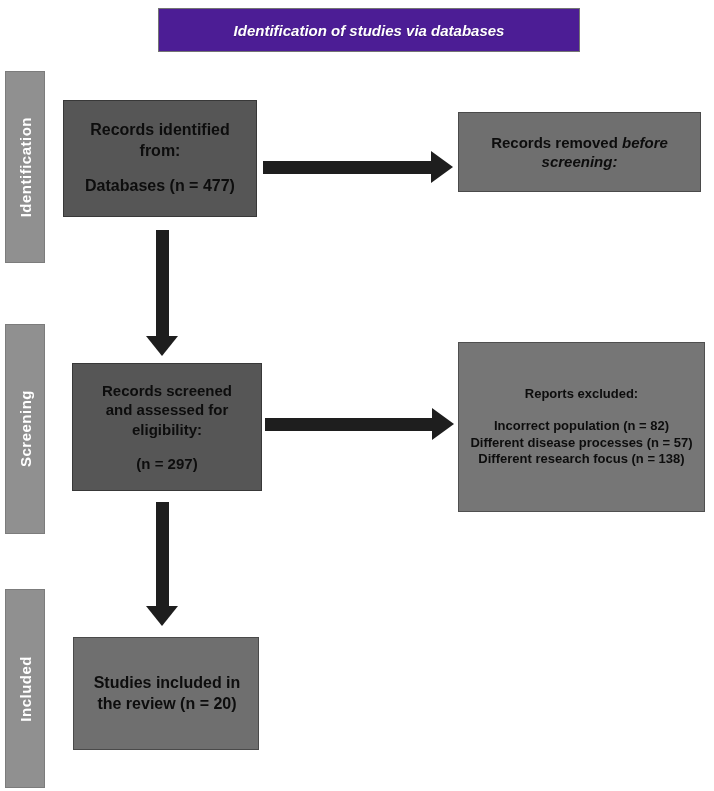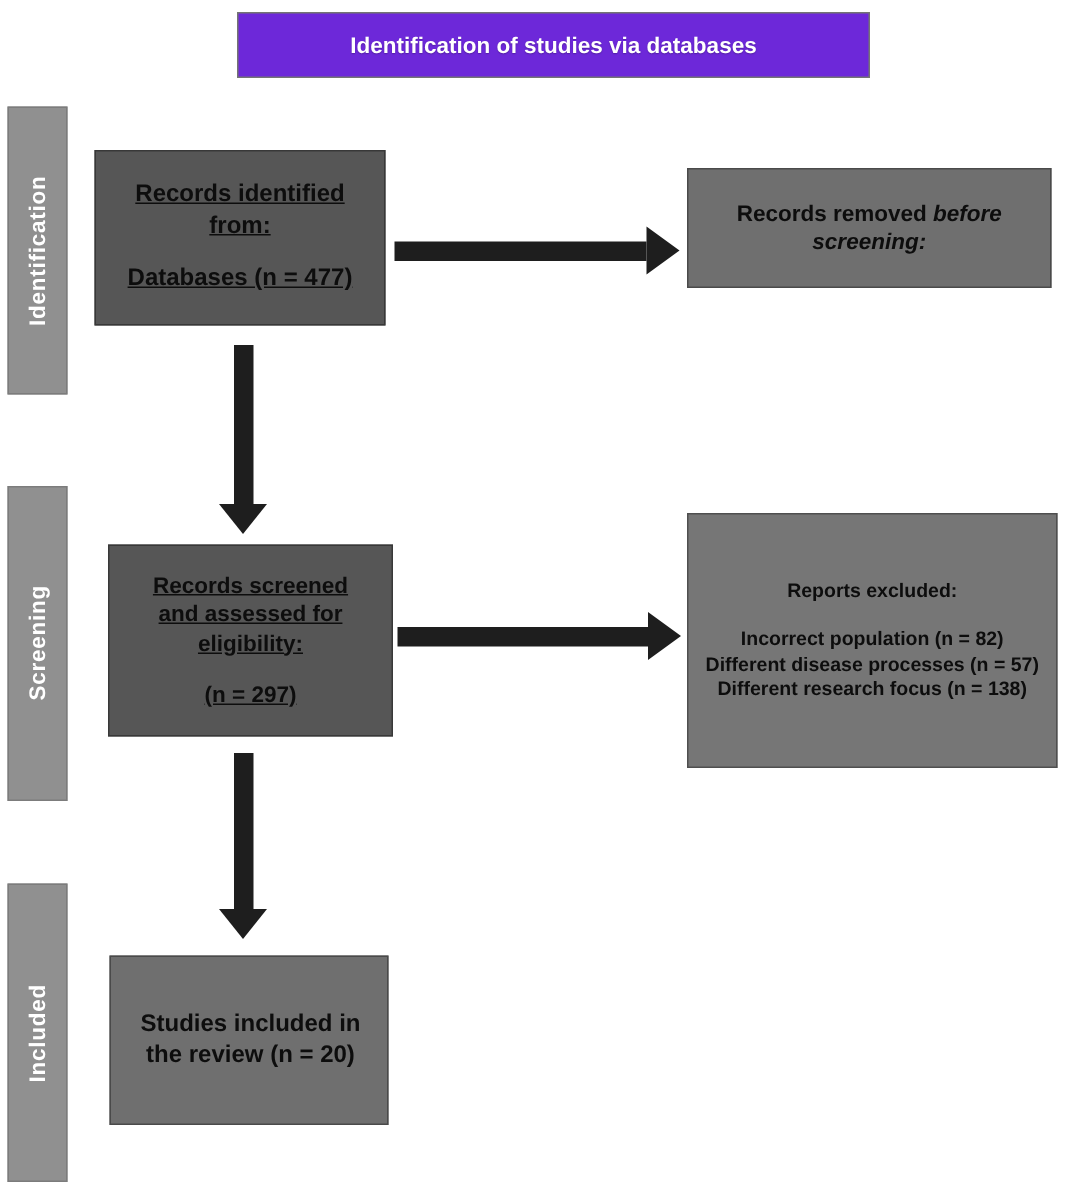--- a/index.html
+++ b/index.html
@@ -10,27 +10,28 @@
     height: 791px;
     background: #ffffff;
     overflow: hidden;
   }
 
   
   .title-box {
     position: absolute;
     left: 158px; top: 8px;
     width: 422px; height: 44px;
-    background: #6d28d9;
+    background: #4c1d95;
     border: 1px solid #747474;
     box-sizing: border-box;
     display: flex; align-items: center; justify-content: center;
     color: #ffffff;
     font-size: 15px; font-weight: 700;
     text-shadow: 0 1px 1px rgba(0,0,0,0.25);
+    font-style: italic;
   }
 
   
   .stage-bar {
     position: absolute;
     left: 5px; width: 40px;
     background: #909090;
     border: 1px solid #7c7c7c;
     box-sizing: border-box;
     display: flex; align-items: center; justify-content: center;
@@ -55,21 +56,21 @@
     font-weight: 700;
     display: flex; flex-direction: column;
     align-items: center; justify-content: center;
     text-align: center;
     line-height: 1.28;
   }
   .flow-box p { margin: 0; }
   .flow-box p + p { margin-top: 15px; }
   .flow-box .tight + .tight { margin-top: 0; }
 
-  .box-dark   { background: #565656; border: 1px solid #383838; text-decoration: underline; }
+  .box-dark   { background: #565656; border: 1px solid #383838; }
   .box-medium { background: #6f6f6f; border: 1px solid #4a4a4a; }
   .box-light  { background: #767676; border: 1px solid #4f4f4f; }
 
   .box-identified { left: 63px;  top: 100px; width: 194px; height: 117px; font-size: 16px; padding: 6px 14px; }
   .box-removed    { left: 458px; top: 112px; width: 243px; height: 80px;  font-size: 15px; padding: 6px 13px; gap: 40px; }
   .box-screened   { left: 72px;  top: 363px; width: 190px; height: 128px; font-size: 15px; padding: 6px 14px; }
   .box-excluded   { left: 458px; top: 342px; width: 247px; height: 170px; font-size: 13px; padding: 6px 11px; }
   .box-included   { left: 73px;  top: 637px; width: 186px; height: 113px; font-size: 16px;
                     padding: 6px 16px 6px 18px; align-items: flex-start; text-align: center; }
 

